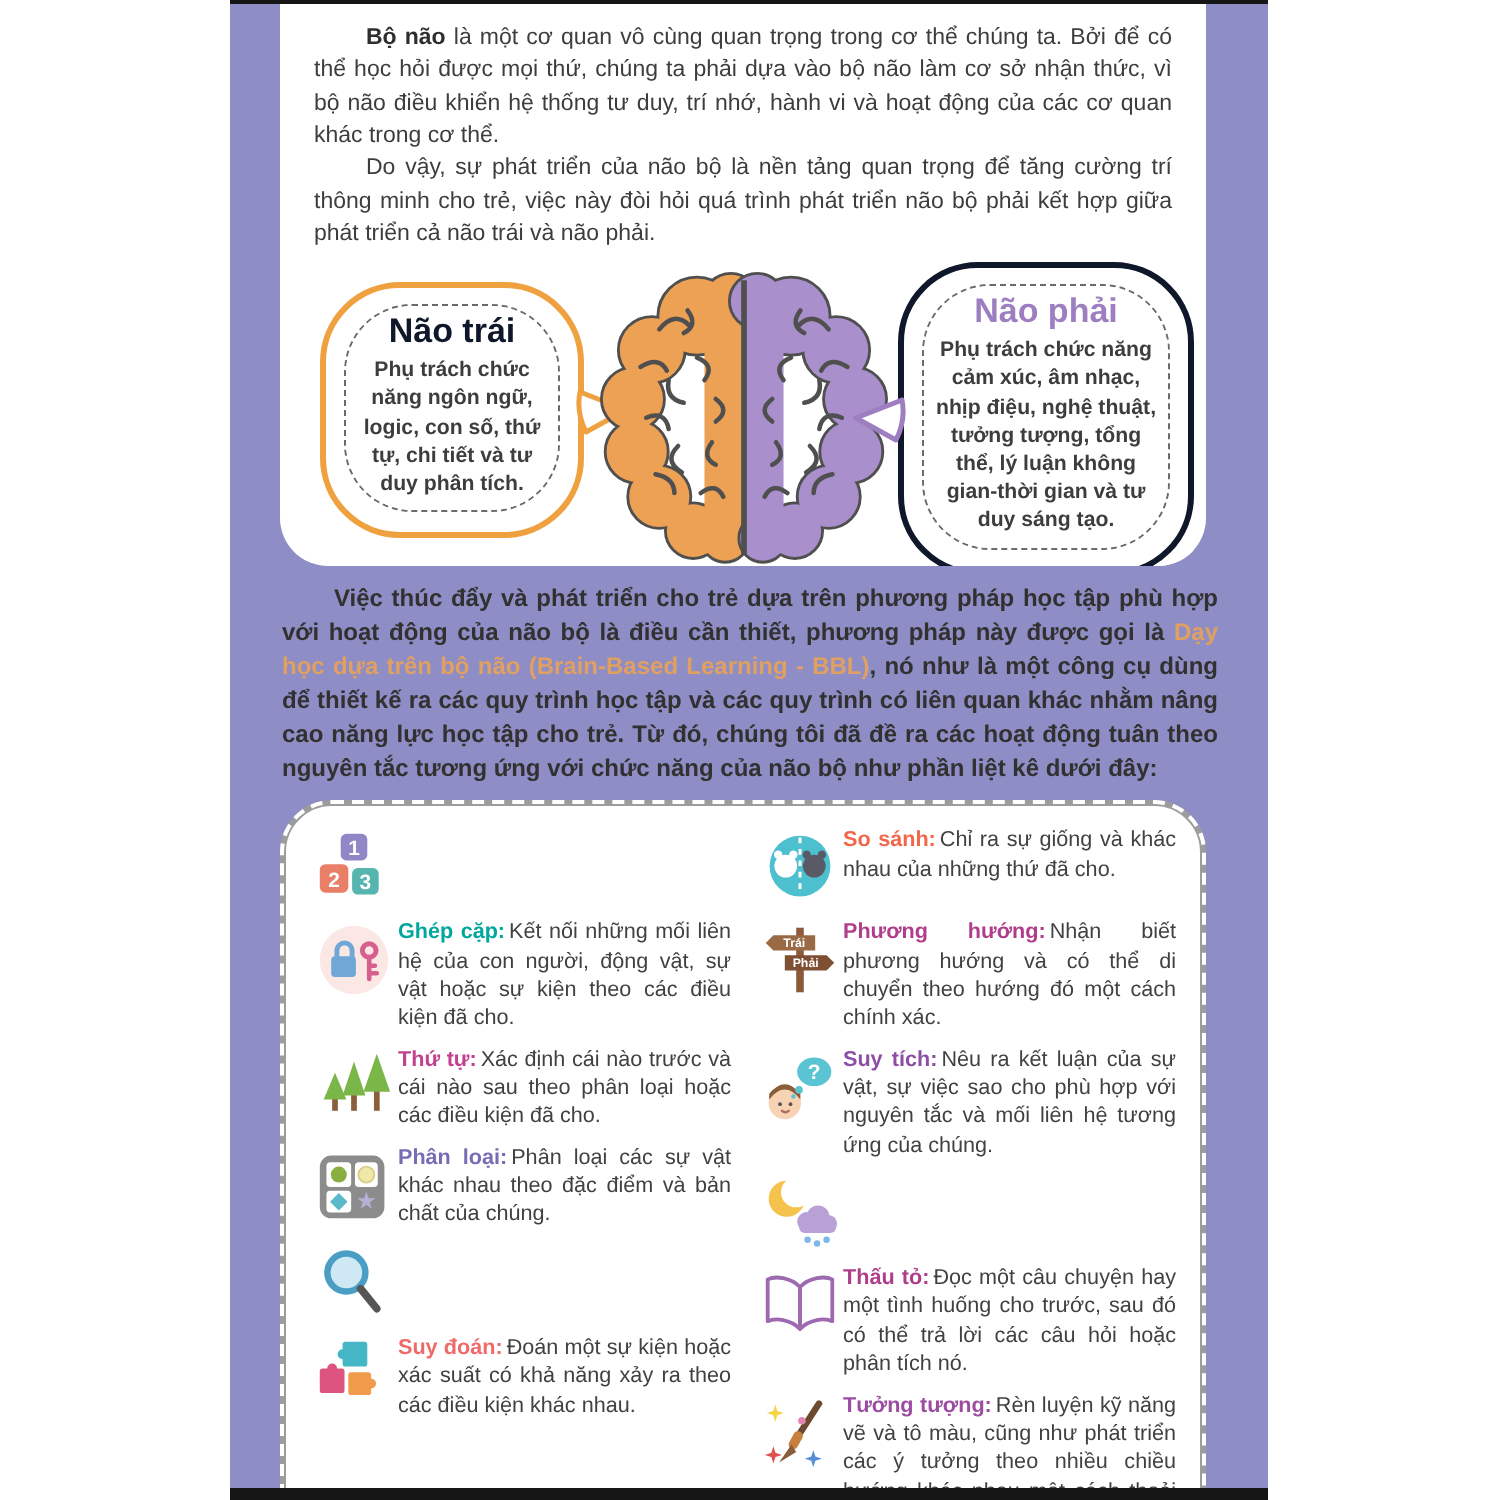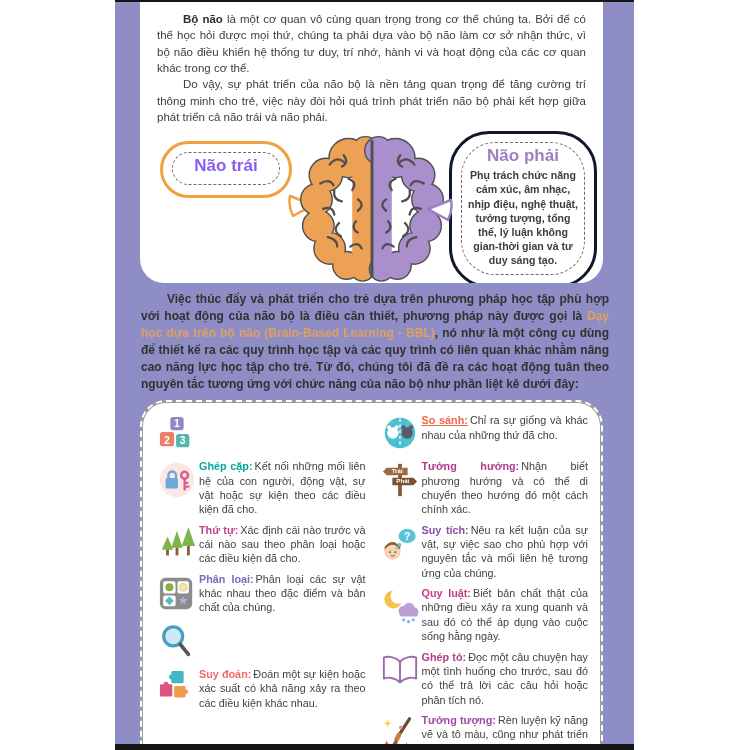--- a/index.html
+++ b/index.html
@@ -20,21 +20,21 @@
   .intro b { color:#2e2e2e; }
 
   
   .brain-row { position:relative; height:160px; margin-top:4px; }
   .bubble { position:absolute; background:#fff; text-align:center; }
   .bubble-inner { border-radius:40px; padding:8px 9px 10px; }
   .bubble-left .bubble-inner { border:3px solid #f0a13f; }
   .bubble-right .bubble-inner { border:3px solid #0f172a; }
   .bubble-dash { border:1.6px dashed #6b6b6b; border-radius:34px; padding:3px 4px 6px; }
   .bubble-title { font-size:17px; font-weight:600; margin-bottom:2px; }
-  .bubble-left .bubble-title { color:#8b5cf6;text-align:center; }
+  .bubble-left .bubble-title { color:#0f172a;text-align:center; }
   .bubble-right .bubble-title { color:#9d7fc1; }
   .bubble-text { font-size:10.6px; line-height:1.34; color:#3d3d3d; font-weight:600; }
   .bubble-left { left:20px; top:12px; width:132px; }
   .bubble-right { right:6px; top:2px; width:148px; }
   .tail { position:absolute; }
   .bubble-left .tail { right:-23px; top:52px; }
   .bubble-right .tail { left:-23px; top:66px; }
   .brain-svg { position:absolute; left:152px; top:2px; }
 
   
@@ -48,41 +48,42 @@
   .listbox::before { content:""; position:absolute; inset:-3px; border:2px dashed #ffffff;
                      border-radius:26px; pointer-events:none; }
   .cols { display:flex; gap:12px; }
   .col { flex:1; }
   .item { display:flex; align-items:flex-start; margin-bottom:6px; }
   .icon-cell { flex:0 0 44px; display:flex; justify-content:center; padding-top:2px; }
   .item p { flex:1; font-size:10.8px; line-height:1.33; color:#414141; text-align:justify; }
   .lab { font-weight:700; margin-right:2px; }
   .c-conso { color:#9c4da1; } .c-ghepcap { color:#00a79d; } .c-thutu { color:#c2408e; }
   .c-phanloai { color:#7a6bb5; } .c-quansat { color:#a0459c; } .c-suydoan { color:#ef6a6a; }
-  .c-sosanh { color:#f26649;text-decoration:underline; } .c-phuonghuong { color:#b03d8a; } .c-suyluan { color:#8d4fa5; }
+  .c-sosanh { color:#f26649; } .c-phuonghuong { color:#b03d8a; } .c-suyluan { color:#8d4fa5; }
   .c-quyluat { color:#c23d85; } .c-thauto { color:#b03d8a; } .c-tuongtuong { color:#9c4da1; }
 </style>
 </head>
 <body>
 
 <div class="canvas">
   <div class="page">
 
     <div class="top-panel">
       <div class="intro">
         <p><b>Bộ não</b><span> là một cơ quan vô cùng quan trọng trong cơ thể chúng ta. Bởi để có thể học hỏi được mọi thứ, chúng ta phải dựa vào bộ não làm cơ sở nhận thức, vì bộ não điều khiển hệ thống tư duy, trí nhớ, hành vi và hoạt động của các cơ quan khác trong cơ thể.</span></p>
         <p>Do vậy, sự phát triển của não bộ là nền tảng quan trọng để tăng cường trí thông minh cho trẻ, việc này đòi hỏi quá trình phát triển não bộ phải kết hợp giữa phát triển cả não trái và não phải.</p>
       </div>
 
       <div class="brain-row">
 
         <div class="bubble bubble-left">
           <div class="bubble-inner">
             <div class="bubble-dash">
               <div class="bubble-title">Não trái</div>
+              <div class="bubble-text">Phụ trách chức năng ngôn ngữ, logic, con số, thứ tự, chi tiết và tư duy phân tích.</div>
             </div>
           </div>
           <svg class="tail" width="28" height="26" viewBox="0 0 28 26">
             <path d="M3,3 L26,12 L6,23 Q1,13 3,3 Z" fill="#ffffff" stroke="#f0a13f" stroke-width="2.5" stroke-linejoin="round"></path>
           </svg>
         </div>
 
         <svg class="brain-svg" width="160" height="152" viewBox="0 0 170 160">
           <defs>
             <g id="bhalf-stroke">
@@ -267,21 +268,21 @@
           <div class="item">
             <div class="icon-cell">
                 <svg width="38" height="38" viewBox="0 0 40 40">
               <rect x="18" y="3" width="4" height="34" fill="#8b5a3b"></rect>
               <polygon points="6,7 28,7 28,15 6,15 2,11" fill="#9a6a45"></polygon>
               <text x="17" y="13" font-size="6.5" font-weight="bold" fill="#fff" text-anchor="middle">Trái</text>
               <polygon points="12,17.5 34,17.5 38,21.5 34,25.5 12,25.5" fill="#7e4f33"></polygon>
               <text x="23" y="23.5" font-size="6.5" font-weight="bold" fill="#fff" text-anchor="middle">Phải</text>
             </svg>
               </div>
-            <p><b class="lab c-phuonghuong">Tưởng hướng:</b><span>Nhận biết phương hướng và có thể di chuyển theo hướng đó một cách chính xác.</span></p>
+            <p><b class="lab c-phuonghuong">Phương hướng:</b><span>Nhận biết phương hướng và có thể di chuyển theo hướng đó một cách chính xác.</span></p>
           </div>
 
           <div class="item">
             <div class="icon-cell">
                 <svg width="38" height="38" viewBox="0 0 40 40">
               <circle cx="12" cy="28" r="8.5" fill="#f7d3b3"></circle>
               <path d="M3.8,26 Q12,15.5 20.2,26 L20.2,23 Q12,13 3.8,23 Z" fill="#8a5d3b"></path>
               <circle cx="9.5" cy="28.5" r="1" fill="#555"></circle>
                   <circle cx="15" cy="28.5" r="1" fill="#555"></circle>
               <path d="M10.5,32 q1.8,1.5 3.6,0" stroke="#b06a5a" stroke-width="1.2" fill="none" stroke-linecap="round"></path>
@@ -303,32 +304,31 @@
                 <circle cx="23.5" cy="24" r="5"></circle>
                     <circle cx="29.5" cy="21.5" r="6"></circle>
                 <circle cx="35" cy="25" r="4.5"></circle>
                     <rect x="19.5" y="23.5" width="19.5" height="6.5" rx="3"></rect>
               </g>
               <circle cx="24" cy="33.5" r="1.7" fill="#7fb8e8"></circle>
               <circle cx="29" cy="35.5" r="1.7" fill="#7fb8e8"></circle>
               <circle cx="34" cy="33.5" r="1.7" fill="#7fb8e8"></circle>
             </svg>
               </div>
-            <p><b class="lab c-quyluat">Quy luật:</b><span>Biết bản chất thật của những điều xảy ra xung quanh và sau đó có thể áp dụng vào cuộc sống hằng ngày.</span></p>
           </div>
 
           <div class="item">
             <div class="icon-cell">
                 <svg width="38" height="38" viewBox="0 0 40 40">
               <path d="M20,10 C15,5 7,4 3,6 L3,28 C7,26 15,27 20,32 Z" fill="#fff" stroke="#9d6ab0" stroke-width="2" stroke-linejoin="round"></path>
               <path d="M20,10 C25,5 33,4 37,6 L37,28 C33,26 25,27 20,32 Z" fill="#fff" stroke="#9d6ab0" stroke-width="2" stroke-linejoin="round"></path>
               <line x1="20" y1="10" x2="20" y2="32" stroke="#9d6ab0" stroke-width="2"></line>
             </svg>
               </div>
-            <p><b class="lab c-thauto">Ghép tỏ:</b><span>Đọc một câu chuyện hay một tình huống cho trước, sau đó có thể trả lời các câu hỏi hoặc phân tích nó.</span></p>
+            <p><b class="lab c-thauto">Thấu tỏ:</b><span>Đọc một câu chuyện hay một tình huống cho trước, sau đó có thể trả lời các câu hỏi hoặc phân tích nó.</span></p>
           </div>
 
           <div class="item">
             <div class="icon-cell">
                 <svg width="38" height="38" viewBox="0 0 40 40">
               <line x1="30" y1="4" x2="19" y2="21" stroke="#6b4a2f" stroke-width="3.4" stroke-linecap="round"></line>
               <line x1="19" y1="21" x2="16.5" y2="25.5" stroke="#c8803f" stroke-width="5" stroke-linecap="round"></line>
               <polygon points="15.5,25.5 9,35 18,29.5" fill="#8a5d3b"></polygon>
               <polygon points="7,4.5 8.1,7.9 11.5,9 8.1,10.1 7,13.5 5.9,10.1 2.5,9 5.9,7.9" fill="#f5d44a"></polygon>
               <polygon points="6,26.5 7.1,29.9 10.5,31 7.1,32.1 6,35.5 4.9,32.1 1.5,31 4.9,29.9" fill="#e05252"></polygon>

